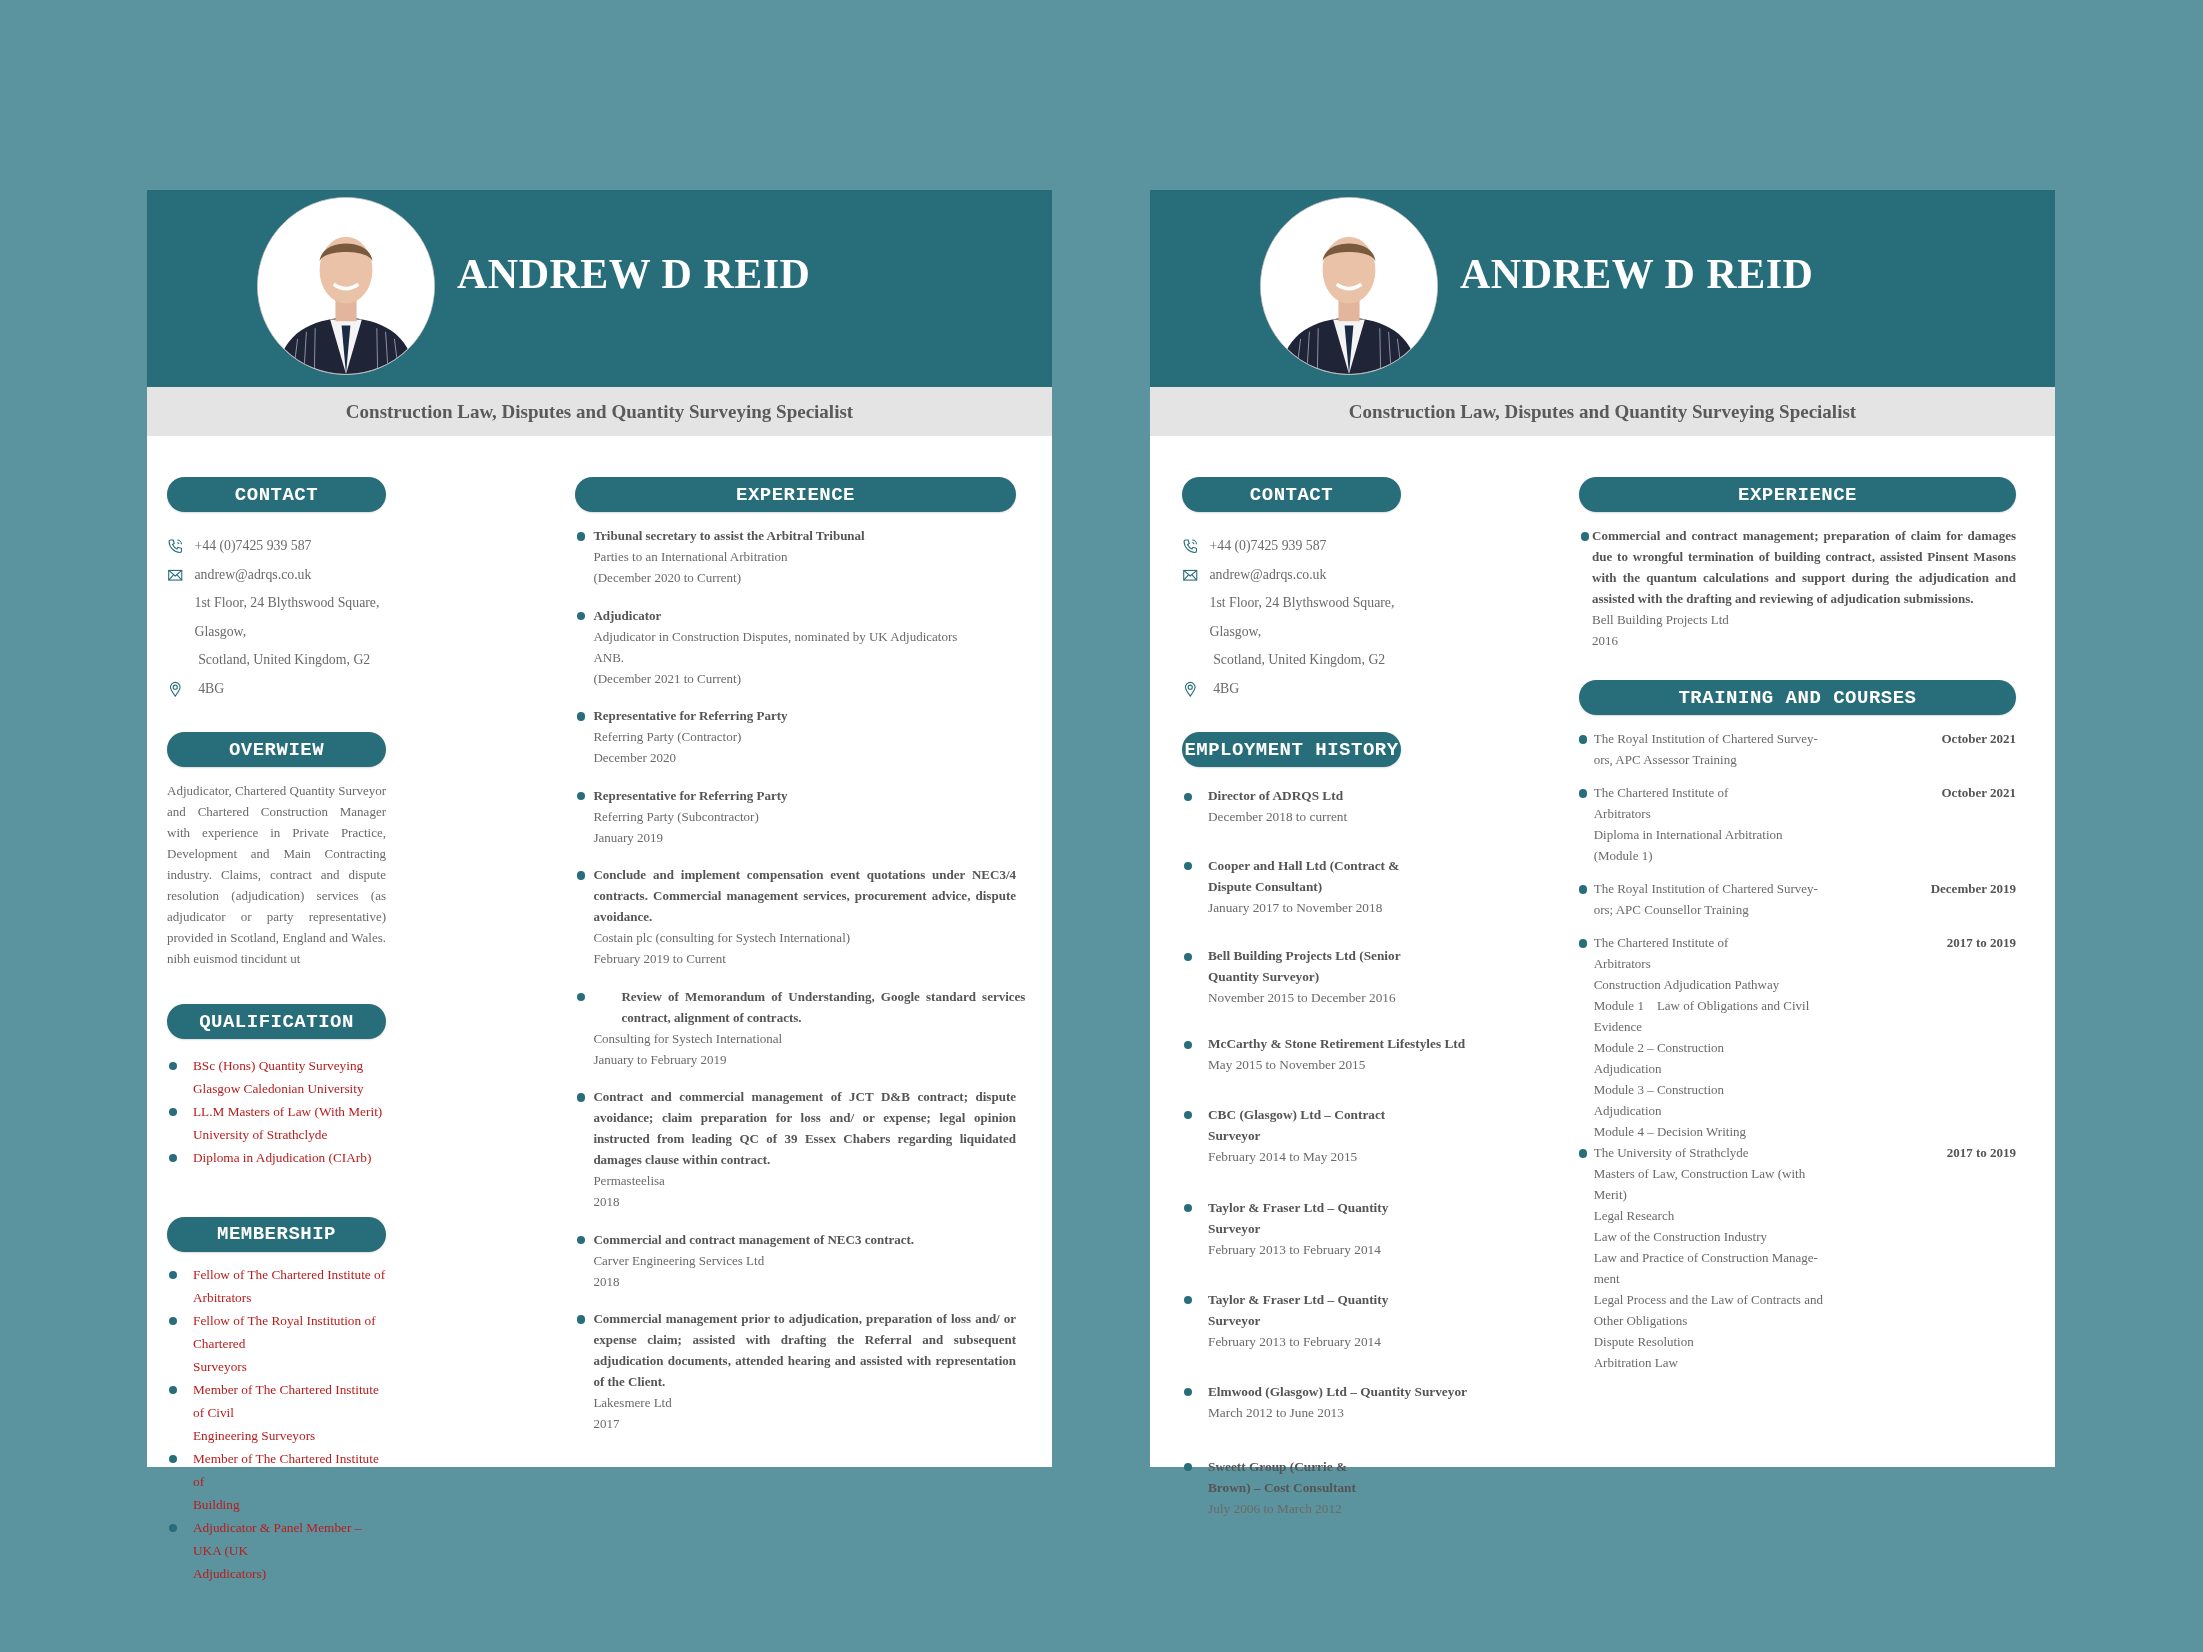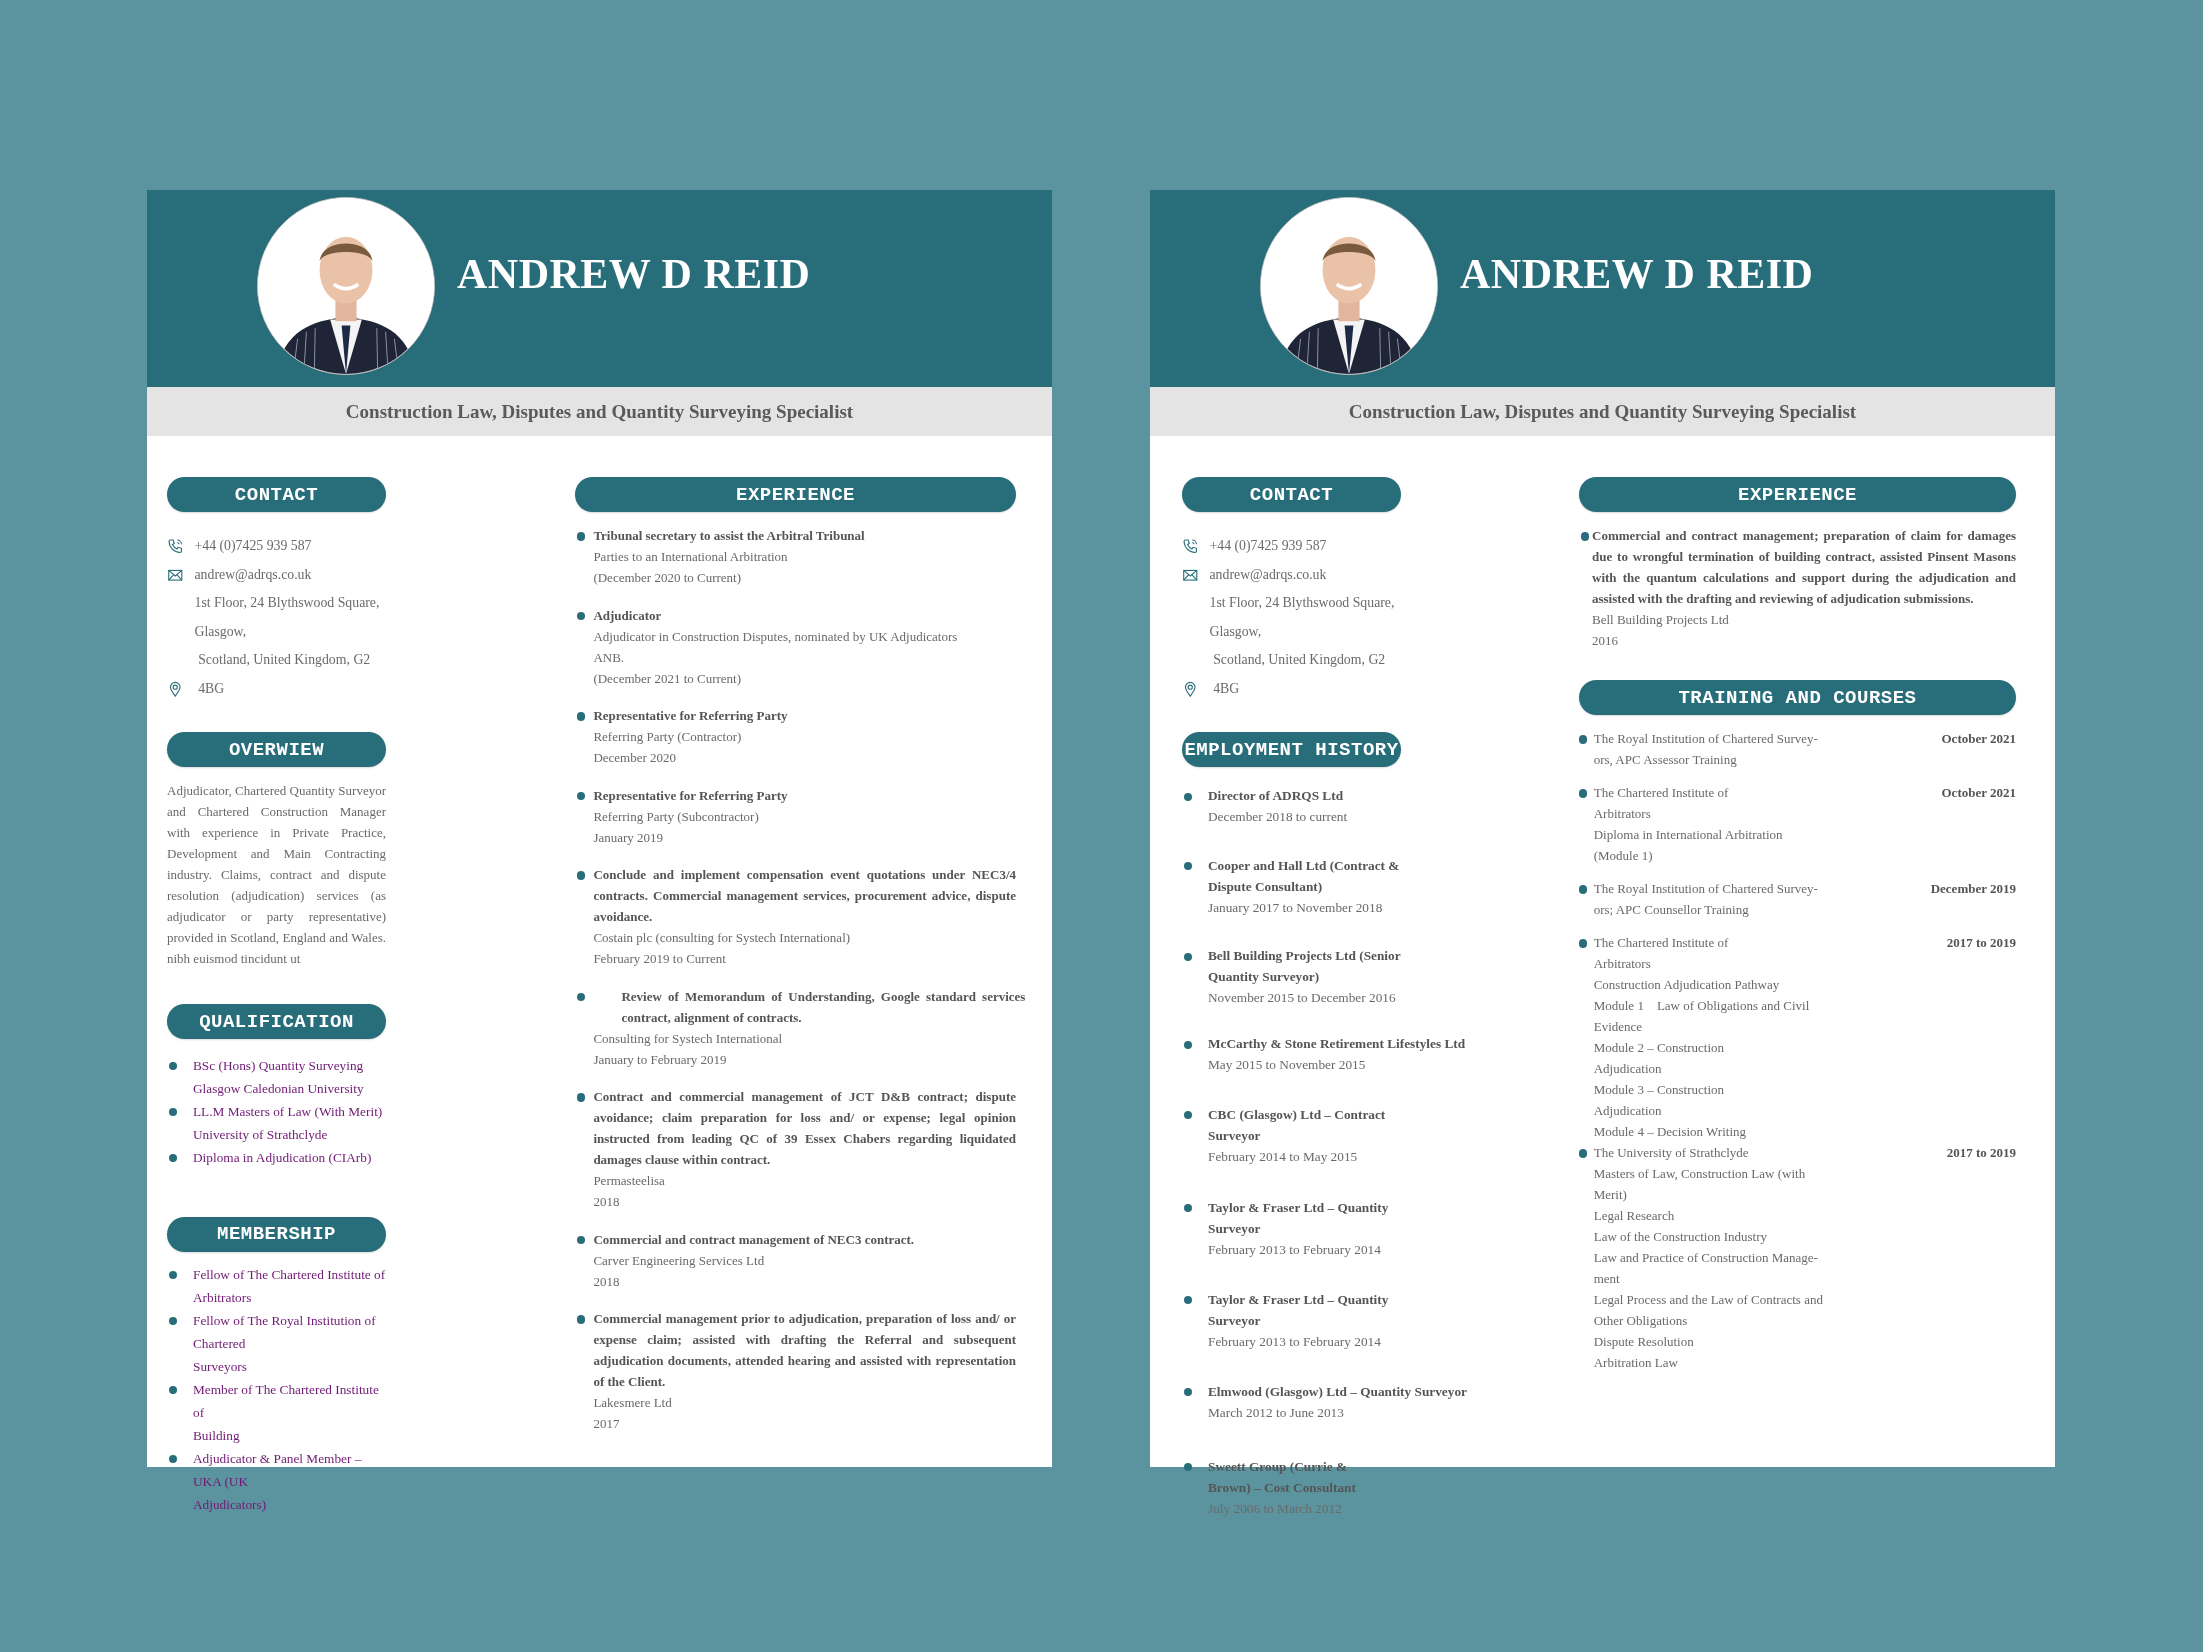--- a/index.html
+++ b/index.html
@@ -58,21 +58,21 @@
   .contact-row .ic { width: 27.5px; flex: 0 0 27.5px; display: flex; align-items: center; height: 28.5px; }
   .contact-row .ic svg { width: 16.5px; height: 16.5px; }
   .contact-row .txt { flex: 1; }
   .contact-row .txt .l2 { display: block; padding-left: 3.7px; }
 
   .overview-text {
     margin-top: 13px; font-size: 13px; line-height: 21px; text-align: justify; color: #6a6a6a;
   }
 
   .bullets { list-style: none; margin-top: 14.7px; }
-  .bullets li { position: relative; padding-left: 26px; font-size: 13.3px; line-height: 23px; color: #701a75; }
+  .bullets li { position: relative; padding-left: 26px; font-size: 13.3px; line-height: 23px; color: #b91c1c; }
   .bullets li::before {
     content: ""; position: absolute; left: 1.8px; top: 8.3px; width: 8.3px; height: 8.3px;
     border-radius: 50%; background: #286d7a;
   }
   .bullets li .line { display: block; }
 
   .exp-list { list-style: none; margin-top: 13px; }
   .exp-item { position: relative; padding-left: 18.4px; margin-bottom: 16.5px; font-size: 13px; line-height: 21px; }
   .exp-item::before {
     content: ""; position: absolute; left: 1.8px; top: 7.3px; width: 8.3px; height: 8.3px;
@@ -188,20 +188,24 @@
 
     <div class="pill" style="margin-top:48px;">MEMBERSHIP</div>
     <ul class="bullets" style="margin-top:11px;">
       <li>
           <span class="line">Fellow of The Chartered Institute of</span>
           <span class="line">Arbitrators</span>
         </li>
       <li>
           <span class="line">Fellow of The Royal Institution of Chartered</span>
           <span class="line">Surveyors</span>
+        </li>
+      <li>
+          <span class="line">Member of The Chartered Institute of Civil</span>
+          <span class="line">Engineering Surveyors</span>
         </li>
       <li>
           <span class="line">Member of The Chartered Institute of</span>
           <span class="line">Building</span>
         </li>
       <li>
           <span class="line">Adjudicator &amp; Panel Member – UKA (UK</span>
           <span class="line">Adjudicators)</span>
         </li>
     </ul>

